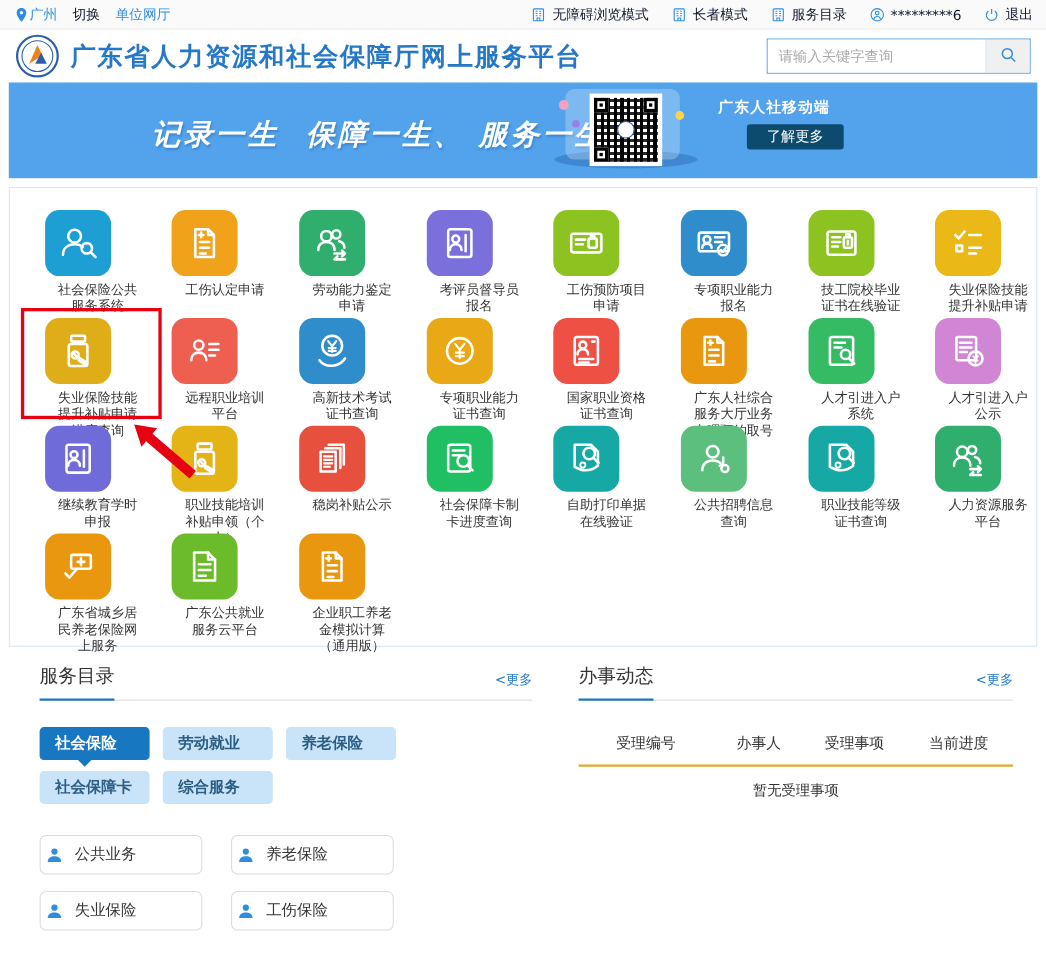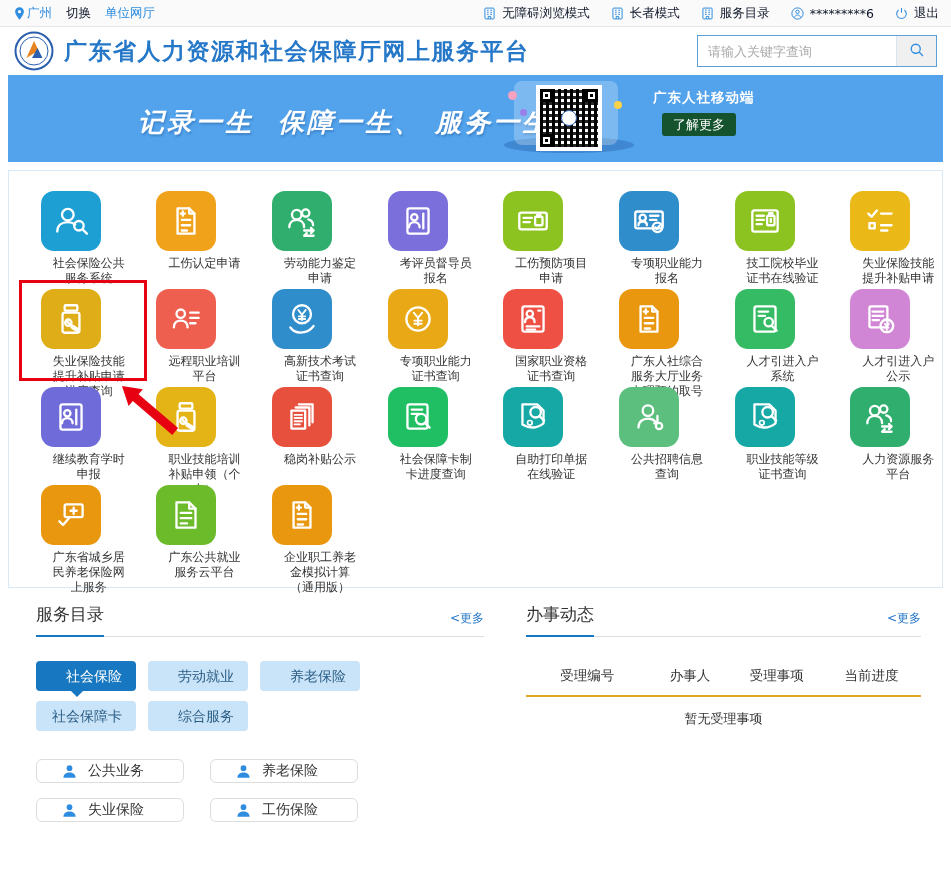--- a/index.html
+++ b/index.html
@@ -45,54 +45,54 @@
     background:
       repeating-linear-gradient(0deg, rgba(0,0,0,.85) 0 3px, transparent 3px 6px),
       repeating-linear-gradient(90deg, #000 0 3px, #fff 3px 6px);
   }
   .qr-marker { position: absolute; width: 13px; height: 13px; border: 3px solid #000; background: #fff; }
   .qr-marker::after { content: ""; position: absolute; left: 2px; top: 2px; width: 3px; height: 3px; background: #000; }
   .qr-m1 { left: 0; top: 0; } .qr-m2 { right: 0; top: 0; } .qr-m3 { left: 0; bottom: 0; }
   .qr-logo { position: absolute; left: 21px; top: 21px; width: 16px; height: 16px; background: #fff; border: 1px solid #2b5fae; border-radius: 50%; }
   .banner-mobile-label { position: absolute; left: 645px; top: 14px; color: #fff; font-size: 13.5px; font-weight: bold; letter-spacing: 1px; }
   .banner-more-btn {
-    position: absolute; left: 654px; top: 38px; width: 74px; height: 23px;
-    background: #14532d; color: #fff; font-size: 13px; text-align: center; line-height: 23px;
+    position: absolute; left: 671px; top: 38px; width: 88px; height: 23px;
+    background: #0c4a6e; color: #fff; font-size: 13px; text-align: center; line-height: 23px;
     border-radius: 3px; cursor: pointer;
   }
   
   .main-panel { margin: 8px 8px 0; border: 1px solid #d9e8f5; position: relative; padding: 20px 4px 4px; height: 418px; }
   .grid { display: grid; grid-template-columns: repeat(8, 1fr); }
   .cell { height: 98px; display: flex; flex-direction: column; align-items: center; cursor: pointer; }
   .tile { width: 60px; height: 60px; border-radius: 13px; flex: 0 0 60px; display: flex; align-items: center; justify-content: center; }
   .tile svg { width: 38px; height: 38px; }
   .svc-label { margin-top: 5px; font-size: 12px; line-height: 15px; color: #333; text-align: center; padding: 0 3px; max-width: 116px; margin-left: 36px; }
   .hl-box { position: absolute; left: 10px; top: 109px; width: 128px; height: 101px; border: 3px solid #e60012; pointer-events: none; }
   .hl-arrow { position: absolute; left: 112px; top: 214px; width: 78px; height: 60px; pointer-events: none; }
   
   .bottom { display: flex; margin: 15px 30px 0 36px; }
   .col-left { width: 448px; margin-right: 42px; }
   .col-right { flex: 1; }
   .sec-head { display: flex; justify-content: space-between; align-items: flex-end; border-bottom: 1px solid #ddd; }
   .sec-title { font-size: 17px; color: #333; padding-bottom: 9px; border-bottom: 2px solid #1777c0; margin-bottom: -1px; }
   .more-link { font-size: 12px; color: #2577c8; padding-bottom: 9px; cursor: pointer; text-decoration: none; }
   .tabs { margin-top: 24px; width: 352px; display: flex; flex-wrap: wrap; gap: 10px 12px; }
   .tab {
-    min-width: 100px; height: 30px; padding: 0 14px; line-height: 30px; text-align: right;
-    font-size: 14px; background: #c9e4f8; color: #2b5d85; border-radius: 4px; position: relative; cursor: pointer;
+    min-width: 100px; height: 30px; padding: 0 14px; line-height: 30px; text-align: left;
+    font-size: 14px; background: #c9e4f8; color: #2b5d85; border-radius: 4px; position: relative; cursor: pointer; font-weight: bold;
   }
   .tab.active { background: #1777c0; color: #fff; }
   .tab.active::after {
     content: ""; position: absolute; bottom: -6px; left: 34px;
     border-left: 7px solid transparent; border-right: 7px solid transparent; border-top: 7px solid #1777c0;
   }
   .svc-btns { margin-top: 28px; display: flex; flex-wrap: wrap; gap: 15px 26px; }
   .svc-btn {
-    width: 148px; height: 24px; background: #fff; border: 1px solid #ddd; border-radius: 6px;
-    display: flex; align-items: center; gap: 10px; padding-left: 24px; font-size: 14px; color: #333; cursor: pointer;
+    width: 148px; height: 36px; background: #fff; border: 1px solid #ddd; border-radius: 6px;
+    display: flex; align-items: center; gap: 10px; padding-left: 4px; font-size: 14px; color: #333; cursor: pointer;
   }
   .svc-btn svg { width: 17px; height: 17px; }
   .ptable-head { margin-top: 30px; display: flex; font-size: 13.5px; color: #333; text-align: center; padding-bottom: 10px; }
   .pcol-0 { width: 31%; } .pcol-1 { width: 21%; } .pcol-2 { width: 23%; } .pcol-3 { width: 25%; }
   .gold-rule { height: 2px; background: #e0a820; }
   .empty-text { margin-top: 13px; text-align: center; font-size: 13px; color: #333; }
 </style>
 </head>
 <body>
 

